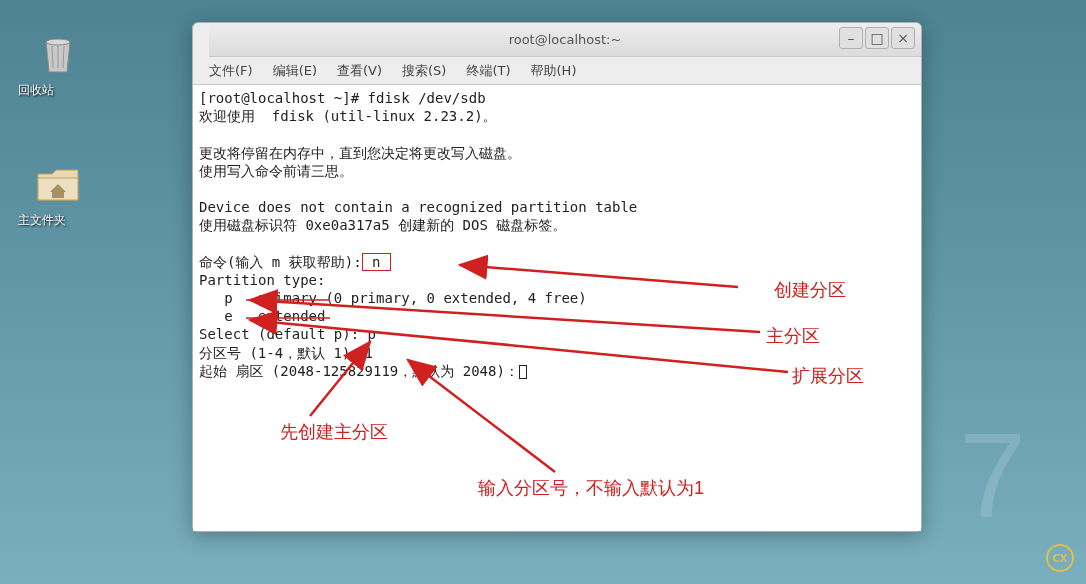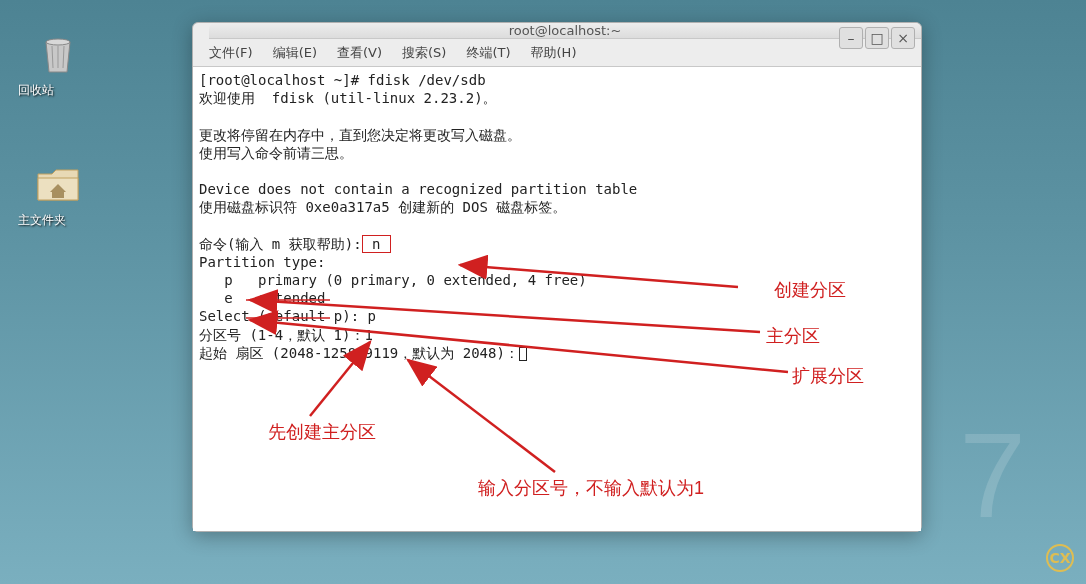--- a/index.html
+++ b/index.html
@@ -37,21 +37,21 @@
       width: 730px;
       height: 510px;
       background: #ededed;
       border: 1px solid #b0b0b0;
       border-radius: 6px;
       box-shadow: 0 4px 20px rgba(0,0,0,0.3);
       display: flex;
       flex-direction: column;
     }
     .titlebar {
-      height: 16px;
+      height: 34px;
       background: linear-gradient(#ededed, #dcdcdc);
       border-radius: 6px 6px 0 0;
       display: flex;
       align-items: center;
       justify-content: center;
       position: relative;
       font-size: 13px;
       color: #555;
       border-bottom: 1px solid #c8c8c8;
       margin-left: 16px;
@@ -148,21 +148,21 @@
     }
     .logo-circle {
       width: 28px; height: 28px;
       border: 2px solid #f0c040;
       border-radius: 50%;
       display: flex;
       align-items: center;
       justify-content: center;
       color: #f0c040;
       font-weight: bold;
-      font-size: 14px;
+      font-size: 10px;
     }
     .logo-text-sub {
       font-size: 8px;
       letter-spacing: 1px;
       margin-top: -2px;
     }
   </style>
 </head>
 <body>
 
@@ -219,21 +219,21 @@
 <span>   p   primary (0 primary, 0 extended, 4 free)</span>
 <span>   e   extended</span>
 <span>Select (default p): p</span>
 <span>分区号 (1-4，默认 1)：1</span>
 <span>起始 扇区 (2048-125829119，默认为 2048)：</span><span class="cursor-box"></span></div>
 </div>
 
 <div class="annotation" style="left:742px; top:278px;margin-left:32px;">创建分区</div>
 <div class="annotation" style="left:766px; top:324px;">主分区</div>
 <div class="annotation" style="left:792px; top:364px;">扩展分区</div>
-<div class="annotation" style="left:268px; top:420px;font-family:Liberation Mono, monospace;">先创建主分区</div>
+<div class="annotation" style="left:280px; top:420px;font-family:Liberation Mono, monospace;">先创建主分区</div>
 <div class="annotation" style="left:478px; top:476px;">输入分区号，不输入默认为1</div>
 
 <svg class="arrow" style="left:0; top:0; width:1086px; height:584px;">
   <defs>
     <marker id="arrowhead" markerWidth="12" markerHeight="10" refX="11" refY="5" orient="auto">
       <polygon points="0 0, 12 5, 0 10" fill="#d02020"></polygon>
     </marker>
   </defs>
 
   <line x1="738" y1="287" x2="460" y2="265" stroke="#d02020" stroke-width="2.5" marker-end="url(#arrowhead)"></line>

